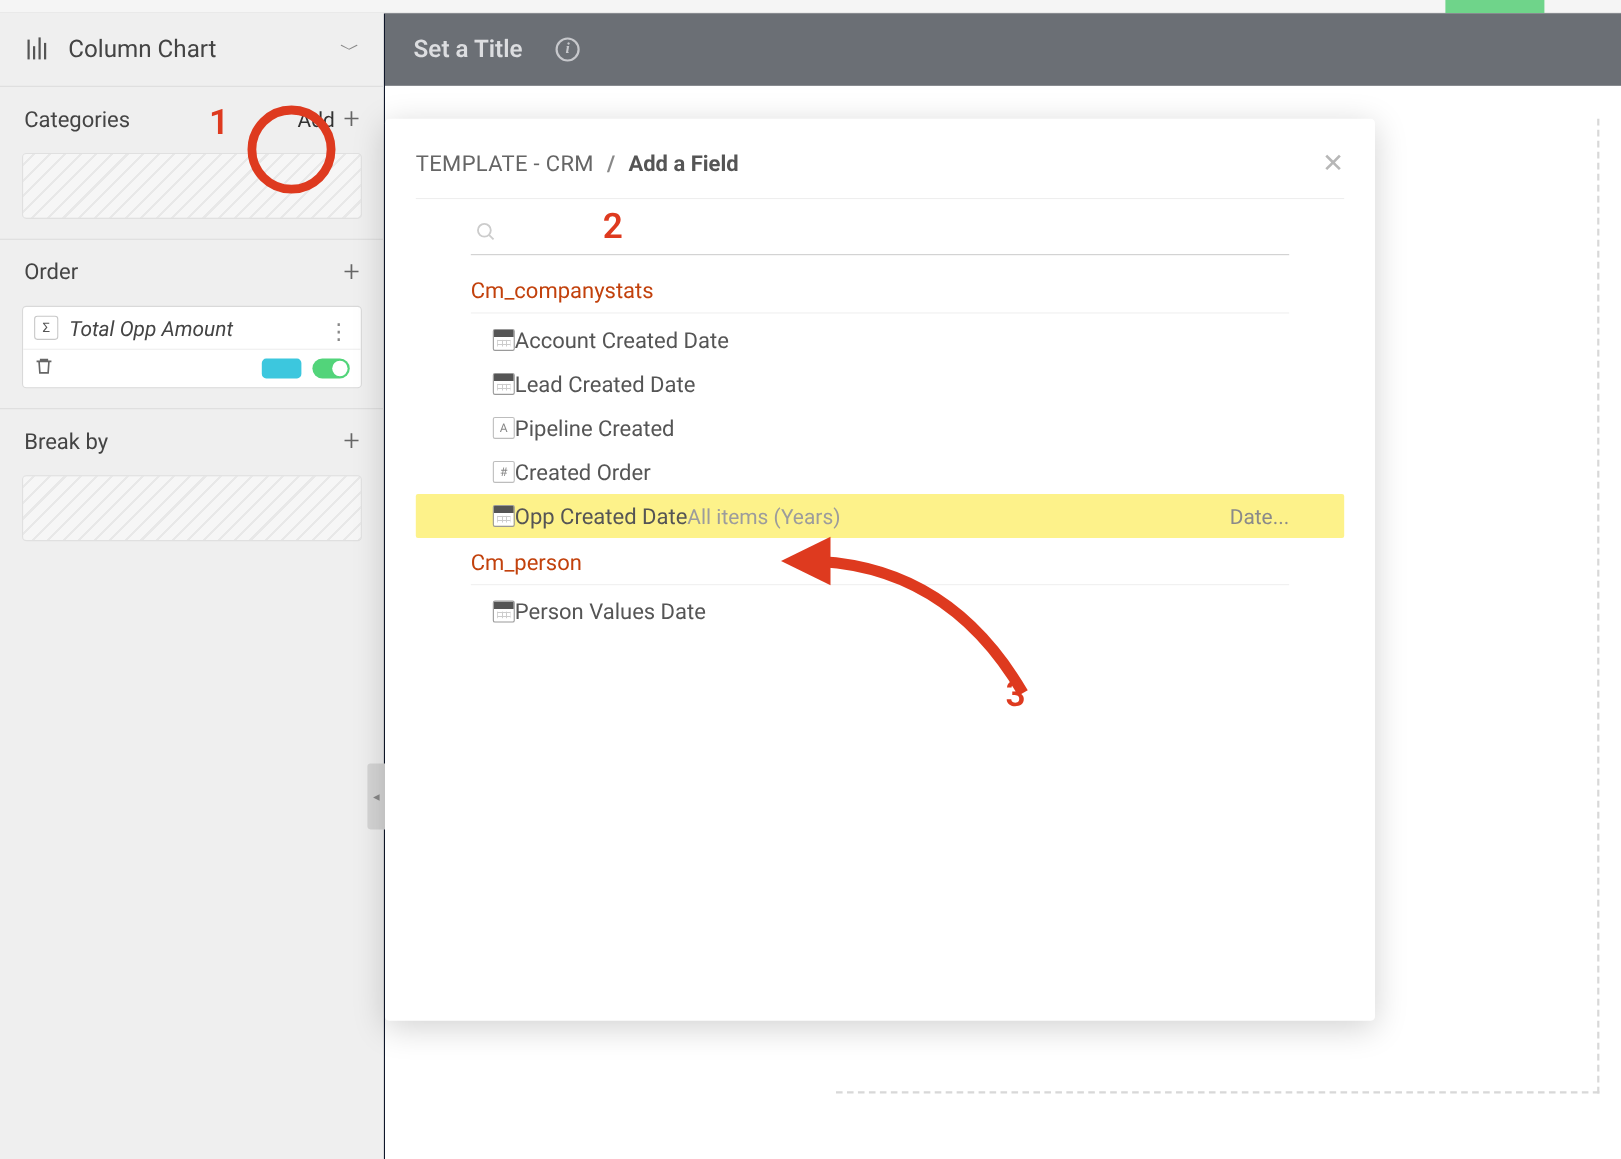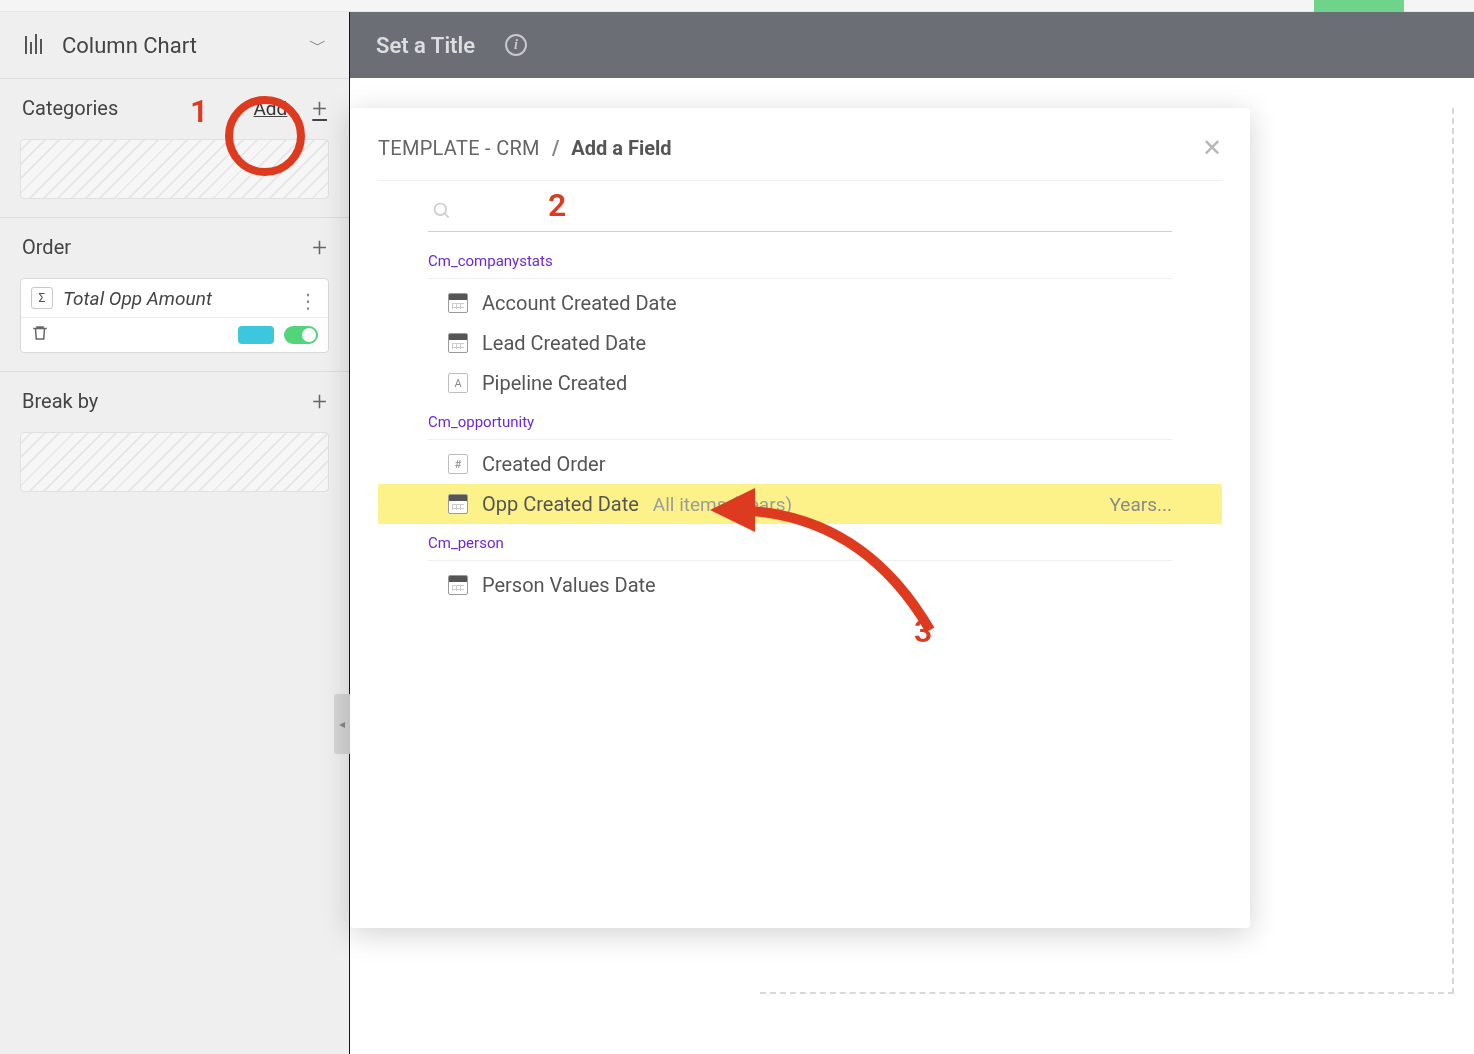--- a/index.html
+++ b/index.html
@@ -248,30 +248,30 @@
     font-size: 20px;
     color:#555;
     background:transparent;
   }
   .search-icon { color:#ccc; }
   .results {
     margin-top: 10px;
     padding: 0 50px;
   }
   .group-title {
-    font-size: 15px;
-    color:#6d28d9;
+    font-size: 20px;
+    color:#c2410c;
     padding: 10px 0 8px 0;
     border-bottom:1px solid #f0f0f0;
     margin-bottom: 4px;
   }
   .field-row {
     display:flex;
     align-items:center;
-    gap: 14px;
+    gap: 0;
     padding: 8px 6px 8px 20px;
     font-size: 20px;
     color:#555;
     border-radius:2px;
     cursor:pointer;
   }
   .field-row.highlight {
     background:#fdf28a;
     margin: 0 -50px;
     padding-left: 70px;
@@ -337,21 +337,21 @@
           <rect x="18" y="7" width="2" height="15" fill="#555"></rect>
         </svg>
       </span>
       <span class="chart-type-label">Column Chart</span>
       <span class="chevron">﹀</span>
     </div>
 
     <div class="section">
       <div class="section-header">
         <span>Categories</span>
-        <span style="display:flex;align-items:center;gap:25px;text-decoration:underline;">
+        <span style="display:flex;align-items:center;gap:8px;">
           <span style="font-size:19px;color:#333;">Add</span>
           <span class="plus-btn">+</span>
         </span>
       </div>
       <div class="hatched"></div>
     </div>
 
     <div class="section">
       <div class="section-header">
         <span>Order</span>
@@ -427,30 +427,29 @@
               <span>Account Created Date</span>
             </div>
             <div class="field-row">
               <span class="cal-icon"></span>
               <span>Lead Created Date</span>
             </div>
             <div class="field-row">
               <span class="field-type-icon">A</span>
               <span>Pipeline Created</span>
             </div>
-            <div class="group-title">Cm_opportunity</div>
             <div class="field-row">
               <span class="field-type-icon">#</span>
               <span>Created Order</span>
             </div>
             <div class="field-row highlight">
               <span class="cal-icon"></span>
               <span>Opp Created Date</span>
               <span class="field-extra">All items (Years)</span>
-              <span class="more-link">Years...</span>
+              <span class="more-link">Date...</span>
             </div>
             <div class="group-title">Cm_person</div>
             <div class="field-row">
               <span class="cal-icon"></span>
               <span>Person Values Date</span>
             </div>
           </div>
       </div>
     </div>
   </main>

